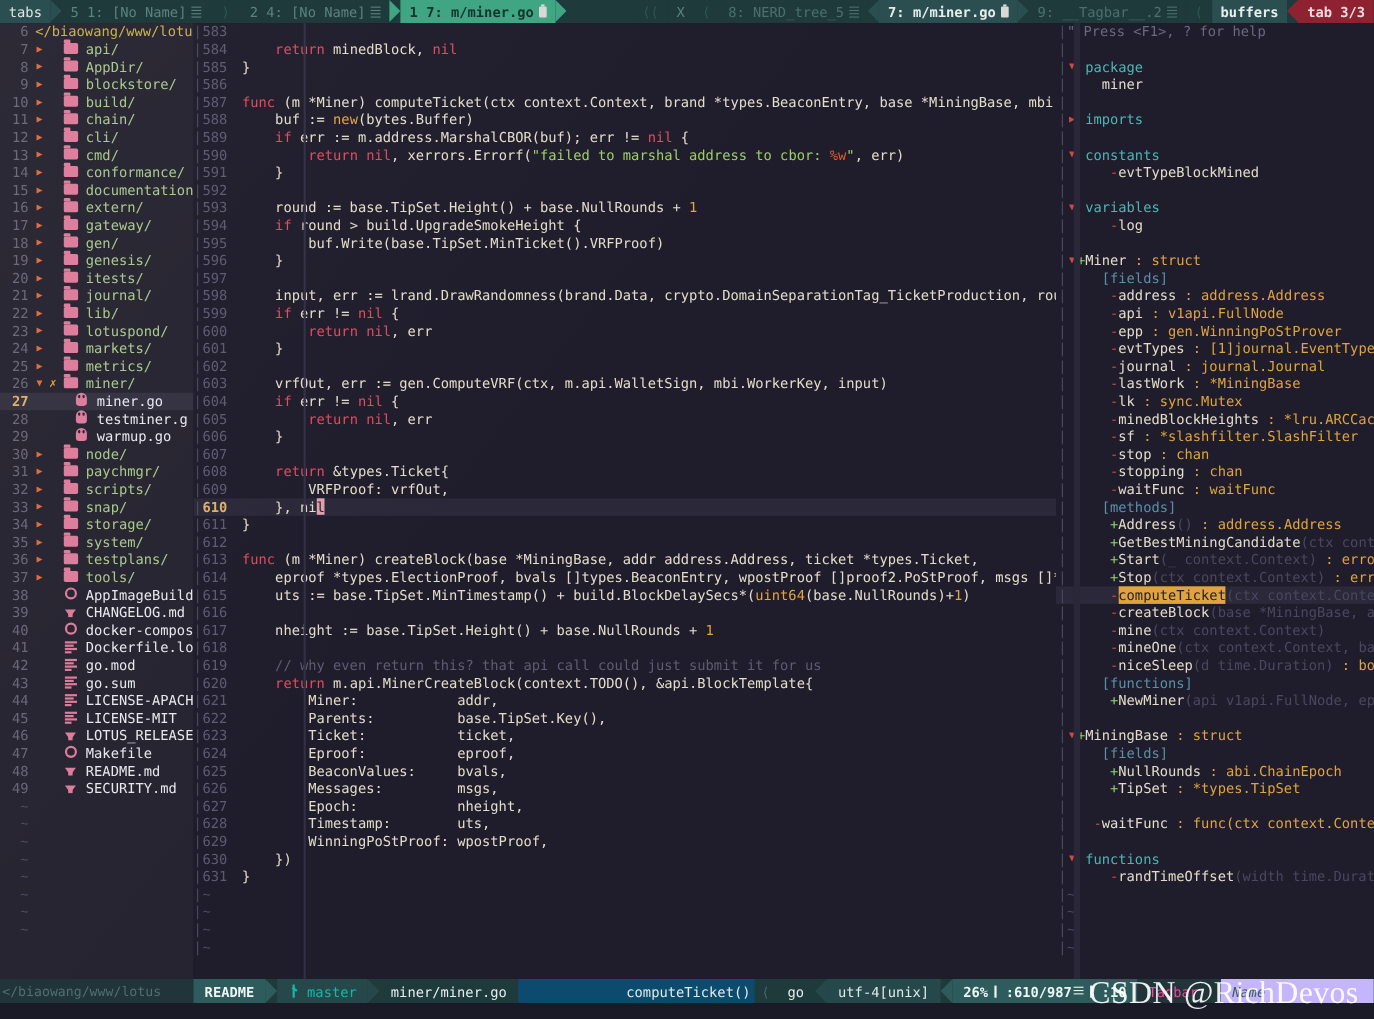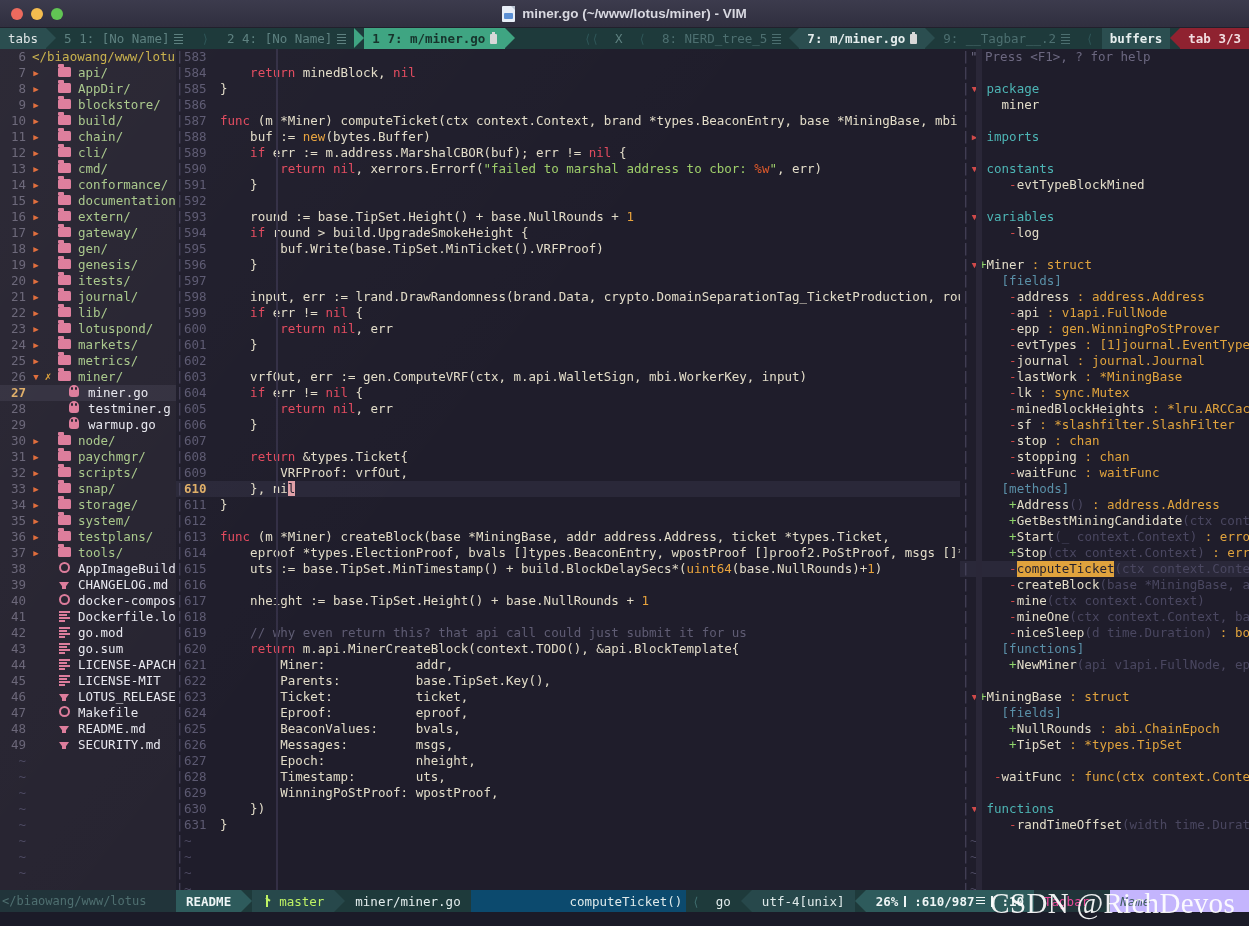--- a/index.html
+++ b/index.html
@@ -156,21 +156,21 @@
 
   
   .statusline {
     height: 22px; flex: 0 0 22px; display: flex; align-items: stretch;
     font-size: 12.5px; background: #1e3a3b; white-space: nowrap; overflow: hidden;
   }
   .st { display: flex; align-items: center; padding: 0 10px; height: 100%; }
   .st-tree { background: #21343a; color: #4f6f70; width: 176px; flex: 0 0 176px; padding-left: 2px; font-size:12px; }
   .st-mode { background: #2e5b5c; color: #eef5f5; font-weight: bold; }
   .a-mode { border-left: 11px solid #2e5b5c; }
-  .st-branch { background: #27484b; color: #bef264; }
+  .st-branch { background: #27484b; color: #14b8a6; }
   .a-branch { border-left: 11px solid #27484b; }
   .st-file { background: #1e3a3b; color: #e3eded; }
   .st-func { background: #0c4a6e; color: #dfeaea; flex: 1 1 auto; justify-content: flex-end; padding-right: 4px; }
   .chev { color: #3f6d6e; padding: 0 6px; display:flex; align-items:center; }
   .st-ft { background: #1e3a3b; color: #e3eded; }
   .st-enc { background: #27484b; color: #dfeaea; }
   .a-encl { border-right: 11px solid #27484b; }
   .st-pos { background: #2e5b5c; color: #eef5f5; font-weight: bold; }
   .a-posl { border-right: 11px solid #2e5b5c; }
   .st-tagbar { background: #21343a; color: #ec4899; }
@@ -197,31 +197,20 @@
     opacity: .92; letter-spacing: .3px; pointer-events: none;
   }
   .bg-sheen { position:absolute; inset:0; pointer-events:none;
     background: linear-gradient(128deg, rgba(255,255,255,0.028) 0%, rgba(255,255,255,0) 42%); }
 </style>
 </head>
 <body>
 
 <div class="window">
 
-  <div class="titlebar">
-    <div class="traffic">
-      <span class="dot red"></span>
-      <span class="dot yellow"></span>
-      <span class="dot green"></span>
-    </div>
-    <div class="title-center">
-      <span class="file-glyph"></span>
-      <span>miner.go (~/www/lotus/miner) - VIM</span>
-    </div>
-  </div>
 
   <div class="tabline">
     <div class="seg seg-tabs">tabs</div>
     <div class="arrow-r a-tabs"></div>
 
     <div class="seg seg-inactive">
       <span>5 1: [No Name]</span>
       <span class="lines-glyph">
           <i></i>
           <i></i>

